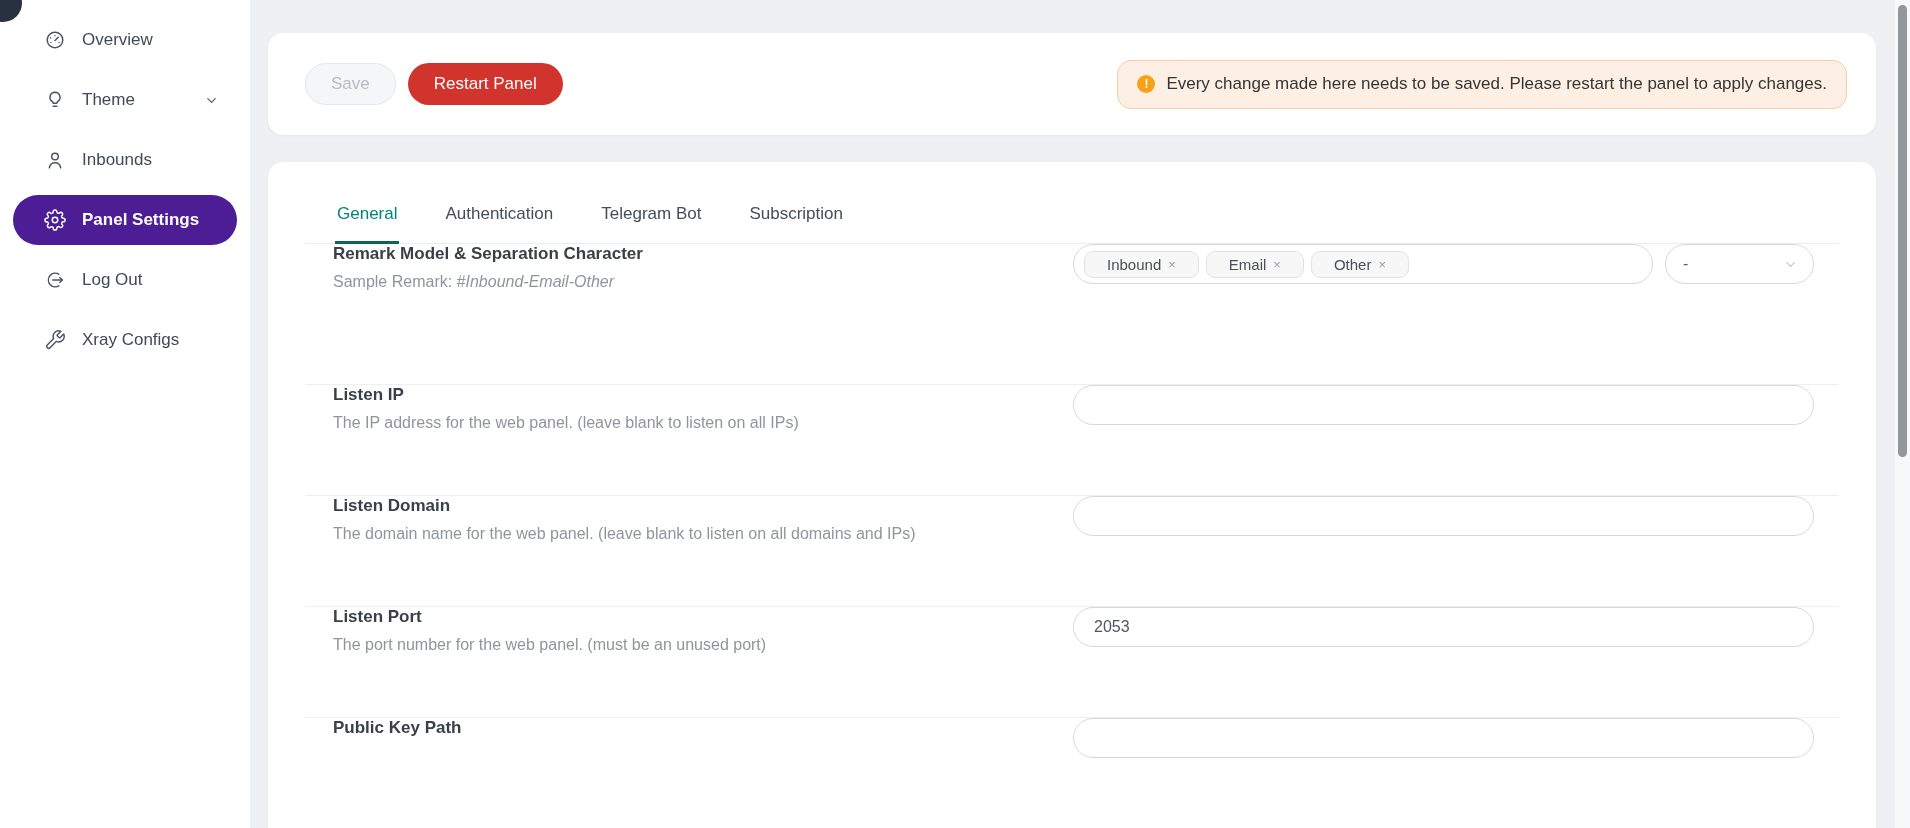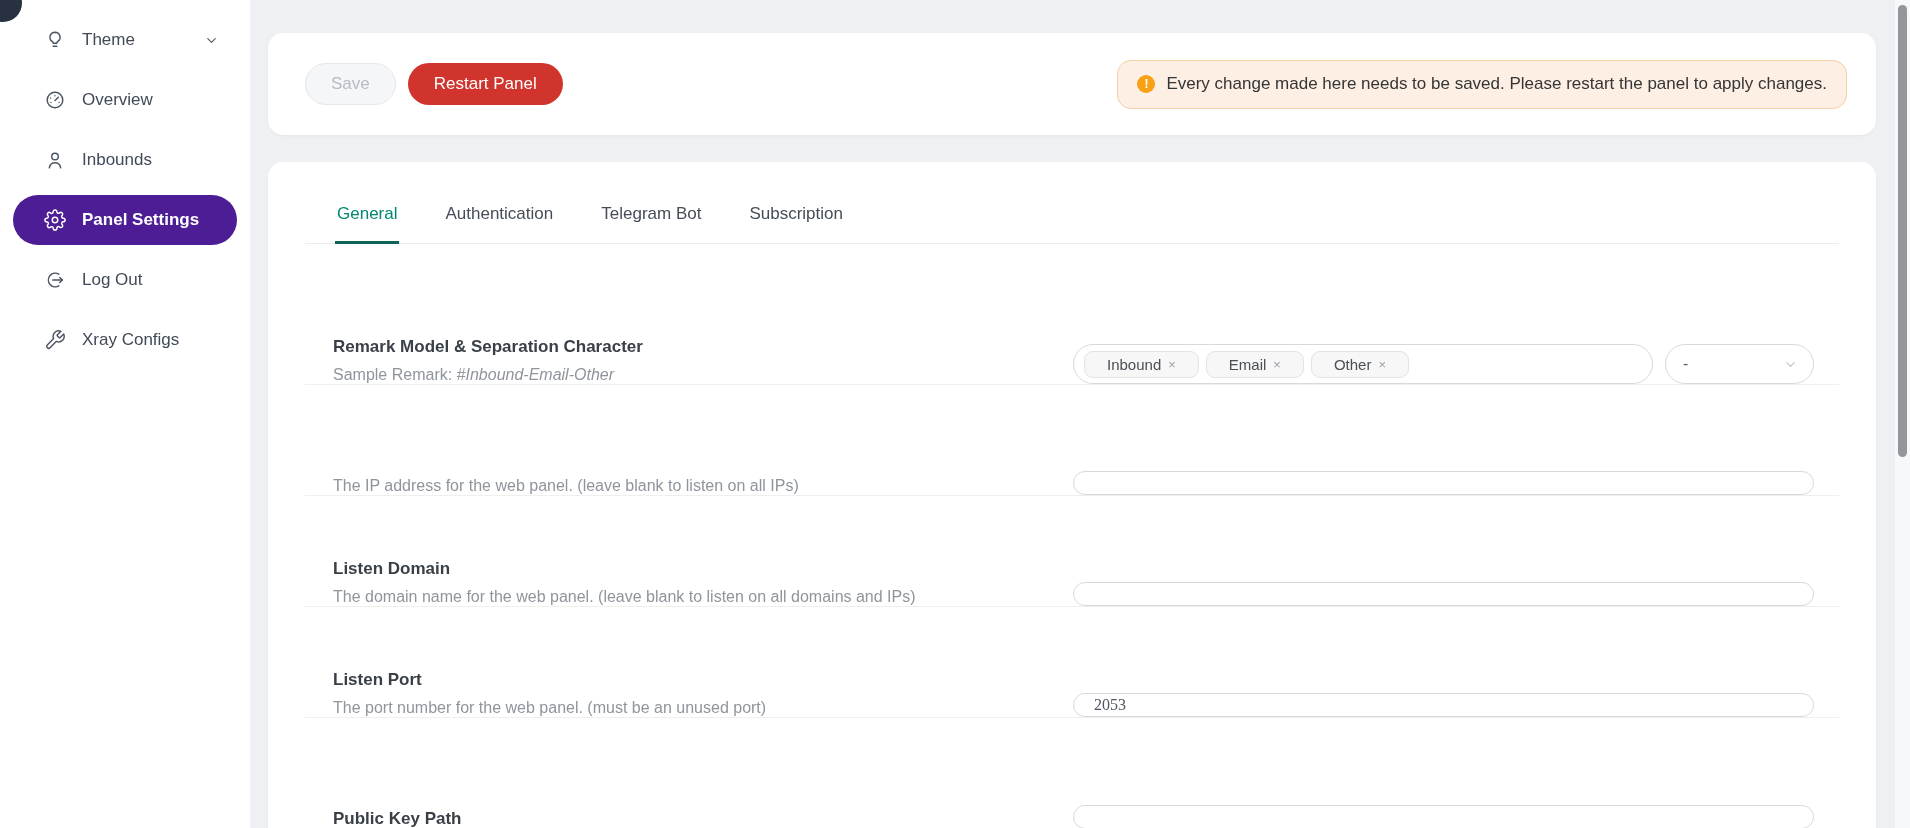--- a/index.html
+++ b/index.html
@@ -84,34 +84,34 @@
     display: flex; gap: 44px; padding: 42px 0 0 30px;
     border-bottom: 1px solid #ececec;
   }
   .tab {
     padding: 0 2px 17px 2px; font-size: 17px; color: #454d58; cursor: pointer;
     border-bottom: 3px solid transparent; margin-bottom: -1px;
   }
   .tab.active { color: #00876f; border-bottom-color: #0d6457; }
 
   .form-row {
-    display: flex; align-items: flex-end; justify-content: space-between;
+    display: flex; align-items: flex-start; justify-content: space-between;
     min-height: 111px; border-bottom: 1px solid #efefef;
   }
   .form-row.tall { min-height: 141px; }
   .form-row.last { border-bottom: none; }
   .row-label { margin-left: 28px; }
   .row-title { font-size: 17px; font-weight: 600; color: #3a4047; }
   .row-desc { margin-top: 9px; font-size: 16px; color: #8f959d; }
   .row-desc .italic { font-style: italic; }
 
   .controls { width: 741px; margin-right: 25px; flex-shrink: 0; display: flex; gap: 12px; }
   .text-input {
-    width: 100%; height: 24px; border: 1px solid #d9d9d9; border-radius: 20px;
-    padding: 8px 20px; font-family: Liberation Serif, serif;
+    width: 100%; height: 40px; border: 1px solid #d9d9d9; border-radius: 20px;
+    padding: 8px 20px; font-family: Liberation Sans, sans-serif;
     font-size: 16px; color: #4f5560; background: #fff; outline: none;
   }
   .tags-select {
     flex: 1; height: 40px; border: 1px solid #d9d9d9; border-radius: 20px;
     display: flex; align-items: center; gap: 7px; padding: 0 10px; background: #fff;
     cursor: text;
   }
   .tag {
     display: inline-flex; align-items: center; gap: 7px;
     background: #f7f7f8; border: 1px solid #e3e3e6; border-radius: 9px;
@@ -128,42 +128,42 @@
 </style>
 </head>
 <body>
 
 <aside class="sidebar">
   <div class="corner-logo"></div>
   <nav class="side-nav">
 
     <div class="side-item">
       <span class="sicon">
+        <svg viewBox="0 0 24 24" fill="none" stroke="currentColor" stroke-width="1.6" stroke-linecap="round">
+          <circle cx="12" cy="12" r="8.5"></circle>
+          <path d="M12 12.5l3.6-3.6"></path>
+          <path d="M7.2 9.8h.01M12 7.4v.01M16.4 14.6h.01M7.6 14.6h.01"></path>
+        </svg>
+      </span>
+      <span>Overview</span>
+    </div>
+
+    <div class="side-item">
+      <span class="sicon">
         <svg viewBox="0 0 24 24" fill="none" stroke="currentColor" stroke-width="1.6" stroke-linecap="round" stroke-linejoin="round">
           <path d="M12 3.5a5.5 5.5 0 0 0-3.2 9.97c.72.52 1.2 1.28 1.2 2.03h4c0-.75.48-1.51 1.2-2.03A5.5 5.5 0 0 0 12 3.5z"></path>
           <path d="M10 18.7h4"></path>
         </svg>
       </span>
       <span>Theme</span>
       <span class="side-chevron">
         <svg viewBox="0 0 24 24" fill="none" stroke="currentColor" stroke-width="2" stroke-linecap="round" stroke-linejoin="round">
             <path d="M6 9l6 6 6-6"></path>
           </svg>
       </span>
-    </div>
-
-    <div class="side-item">
-      <span class="sicon">
-        <svg viewBox="0 0 24 24" fill="none" stroke="currentColor" stroke-width="1.6" stroke-linecap="round">
-          <circle cx="12" cy="12" r="8.5"></circle>
-          <path d="M12 12.5l3.6-3.6"></path>
-          <path d="M7.2 9.8h.01M12 7.4v.01M16.4 14.6h.01M7.6 14.6h.01"></path>
-        </svg>
-      </span>
-      <span>Overview</span>
     </div>
 
     <div class="side-item">
       <span class="sicon">
         <svg viewBox="0 0 24 24" fill="none" stroke="currentColor" stroke-width="1.6" stroke-linecap="round">
           <circle cx="12" cy="8.2" r="3.6"></circle>
           <path d="M5.8 20.5c.7-3.4 3.1-5.4 6.2-5.4s5.5 2 6.2 5.4"></path>
         </svg>
       </span>
       <span>Inbounds</span>
@@ -250,20 +250,21 @@
             <svg viewBox="0 0 24 24" fill="none" stroke="currentColor" stroke-width="2" stroke-linecap="round" stroke-linejoin="round">
                 <path d="M6 9l6 6 6-6"></path>
               </svg>
           </span>
         </div>
       </div>
     </div>
 
     <div class="form-row">
       <div class="row-label">
+        <div class="row-title">Listen IP</div>
         <div class="row-desc">The IP address for the web panel. (leave blank to listen on all IPs)</div>
       </div>
       <div class="controls">
         <input class="text-input" type="text" value="" style="">
       </div>
     </div>
 
     <div class="form-row">
       <div class="row-label">
         <div class="row-title">Listen Domain</div>

